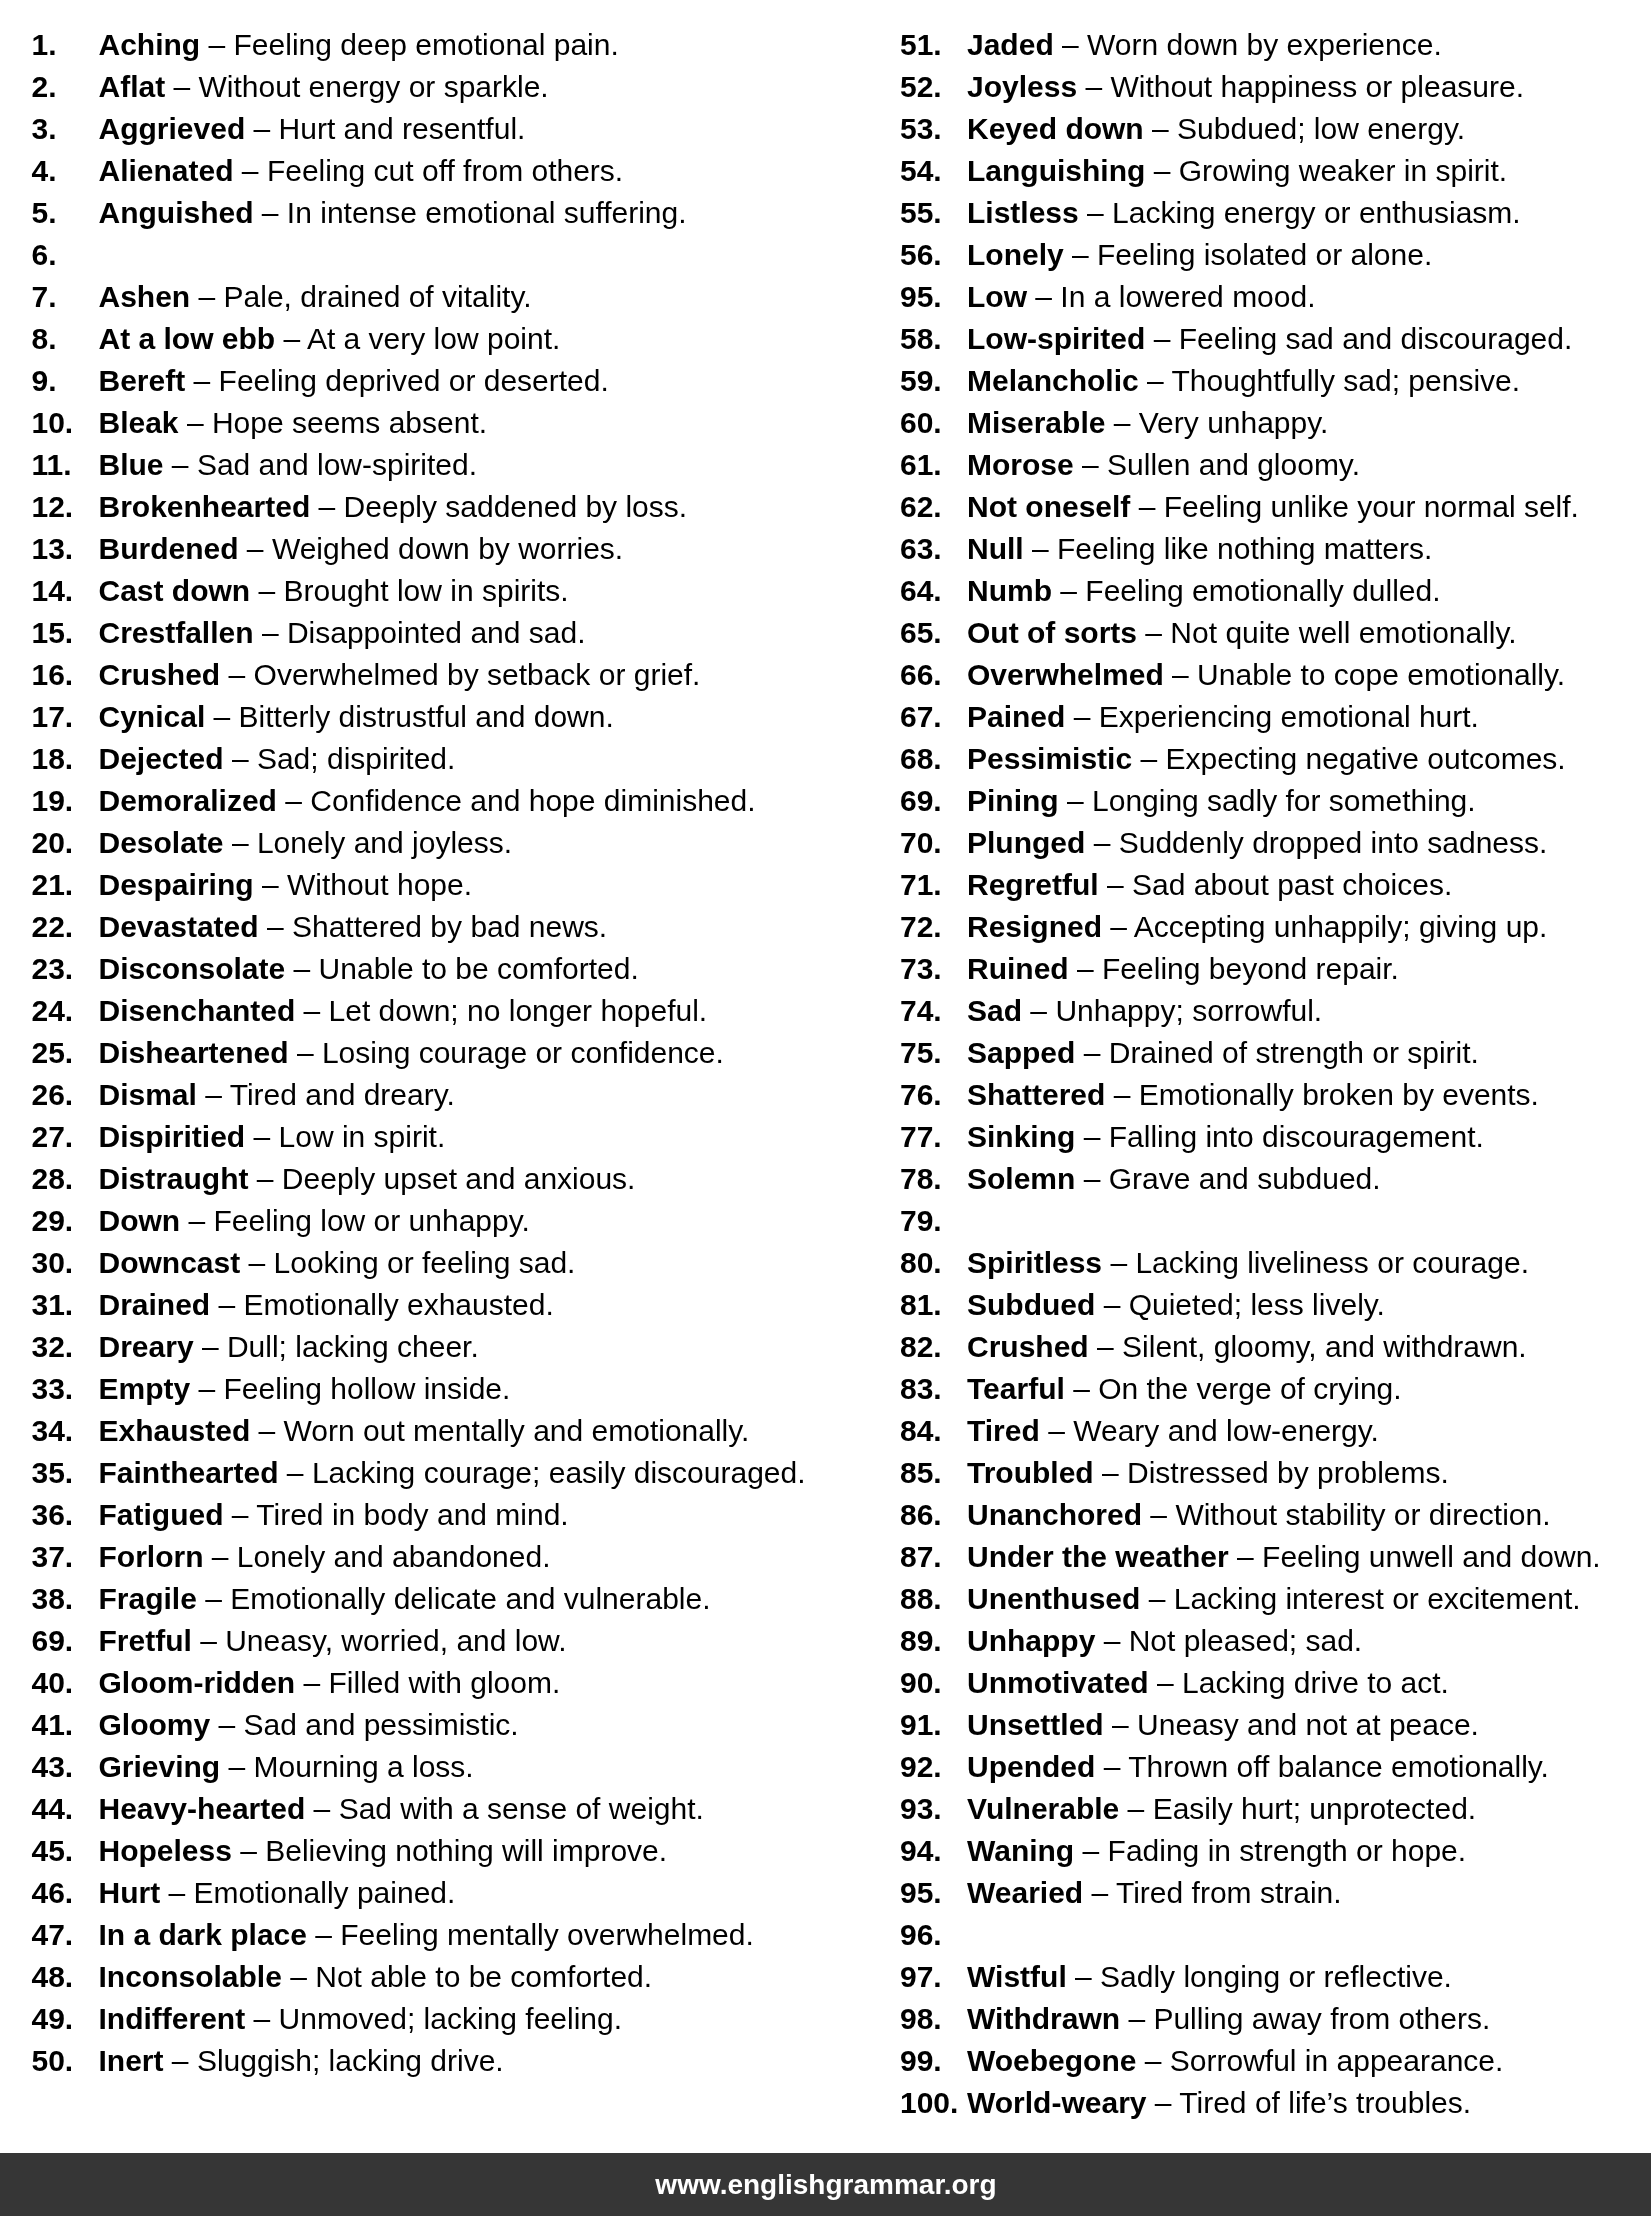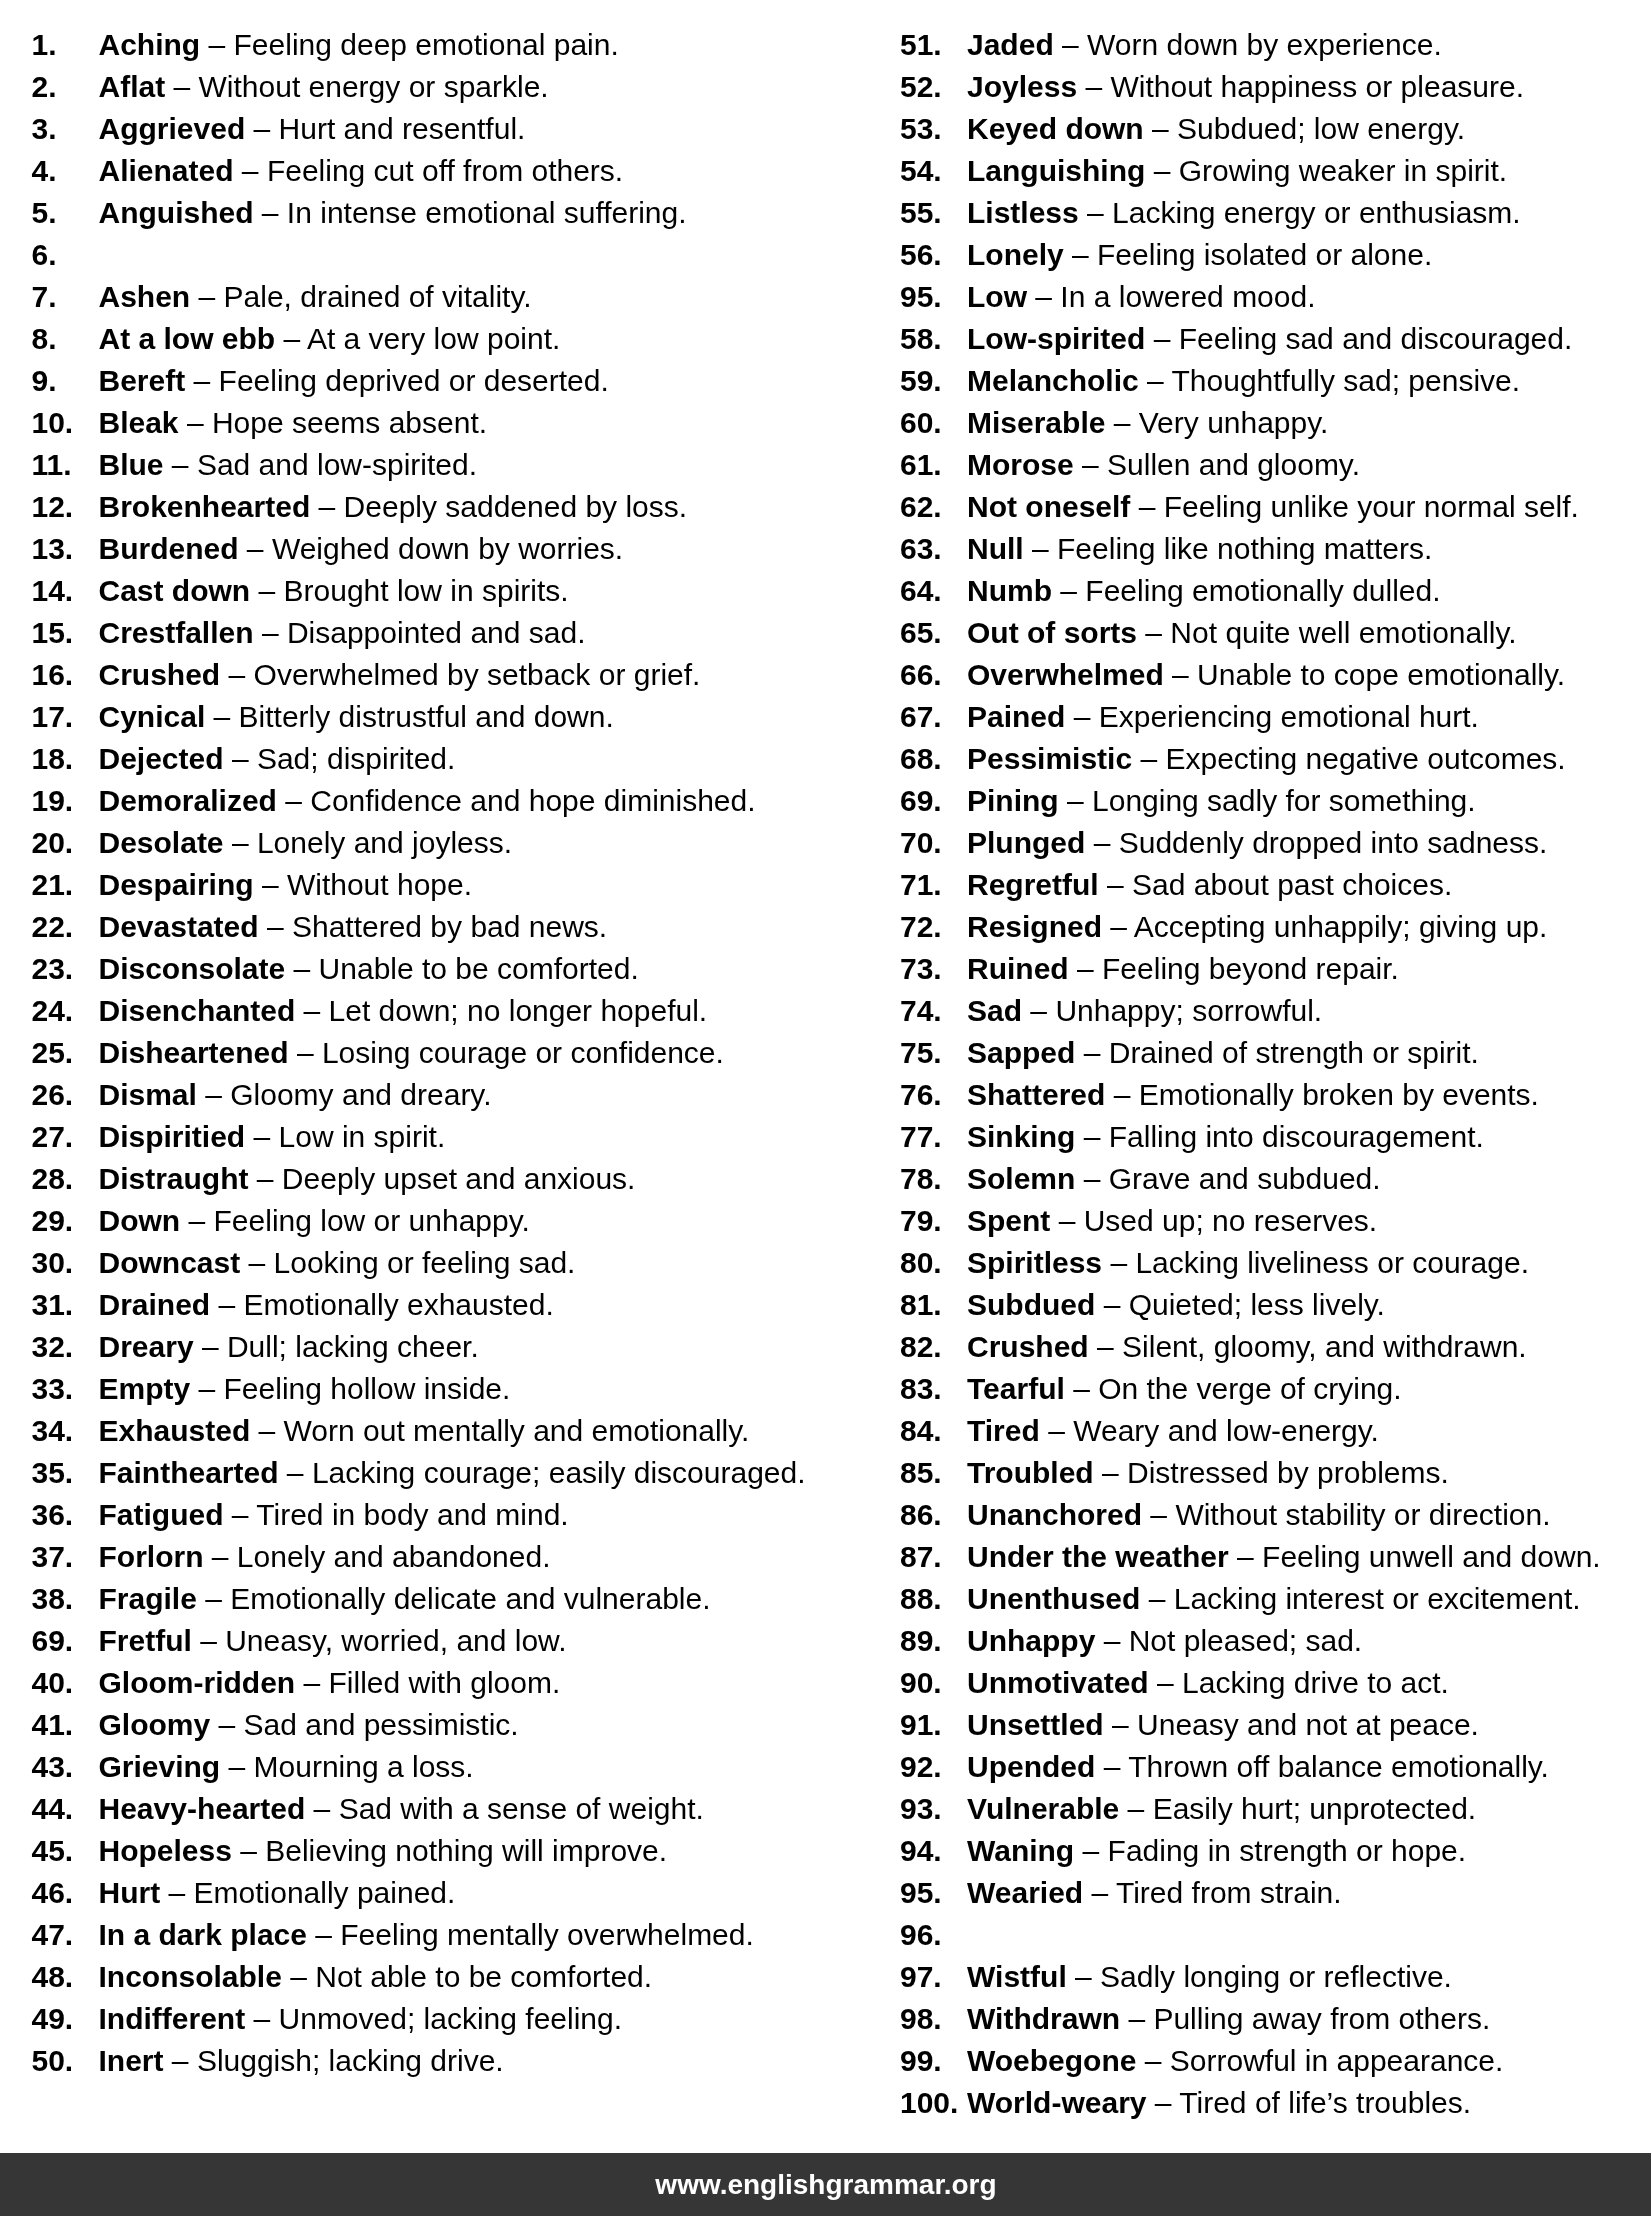--- a/index.html
+++ b/index.html
@@ -118,21 +118,21 @@
     <div class="item">
       <span class="num">24.</span>
       <span><span class="word">Disenchanted</span><span class="def" style="white-space: pre;"> – </span><span class="def">Let down; no longer hopeful.</span></span>
     </div>
     <div class="item">
       <span class="num">25.</span>
       <span><span class="word">Disheartened</span><span class="def" style="white-space: pre;"> – </span><span class="def">Losing courage or confidence.</span></span>
     </div>
     <div class="item">
       <span class="num">26.</span>
-      <span><span class="word">Dismal</span><span class="def" style="white-space: pre;"> – </span><span class="def">Gloomy and dreary.</span></span>
+      <span><span class="word">Dismal</span><span class="def" style="white-space: pre;"> – </span><span class="def">Tired and dreary.</span></span>
     </div>
     <div class="item">
       <span class="num">27.</span>
       <span><span class="word">Dispiritied</span><span class="def" style="white-space: pre;"> – </span><span class="def">Low in spirit.</span></span>
     </div>
     <div class="item">
       <span class="num">28.</span>
       <span><span class="word">Distraught</span><span class="def" style="white-space: pre;"> – </span><span class="def">Deeply upset and anxious.</span></span>
     </div>
     <div class="item">
@@ -328,21 +328,20 @@
     <div class="item">
       <span class="num">77.</span>
       <span><span class="word">Sinking</span><span class="def" style="white-space: pre;"> – </span><span class="def">Falling into discouragement.</span></span>
     </div>
     <div class="item">
       <span class="num">78.</span>
       <span><span class="word">Solemn</span><span class="def" style="white-space: pre;"> – </span><span class="def">Grave and subdued.</span></span>
     </div>
     <div class="item">
       <span class="num">79.</span>
-      <span><span class="word">Spent</span><span class="def" style="white-space: pre;"> – </span><span class="def">Used up; no reserves.</span></span>
     </div>
     <div class="item">
       <span class="num">80.</span>
       <span><span class="word">Spiritless</span><span class="def" style="white-space: pre;"> – </span><span class="def">Lacking liveliness or courage.</span></span>
     </div>
     <div class="item">
       <span class="num">81.</span>
       <span><span class="word">Subdued</span><span class="def" style="white-space: pre;"> – </span><span class="def">Quieted; less lively.</span></span>
     </div>
     <div class="item">

